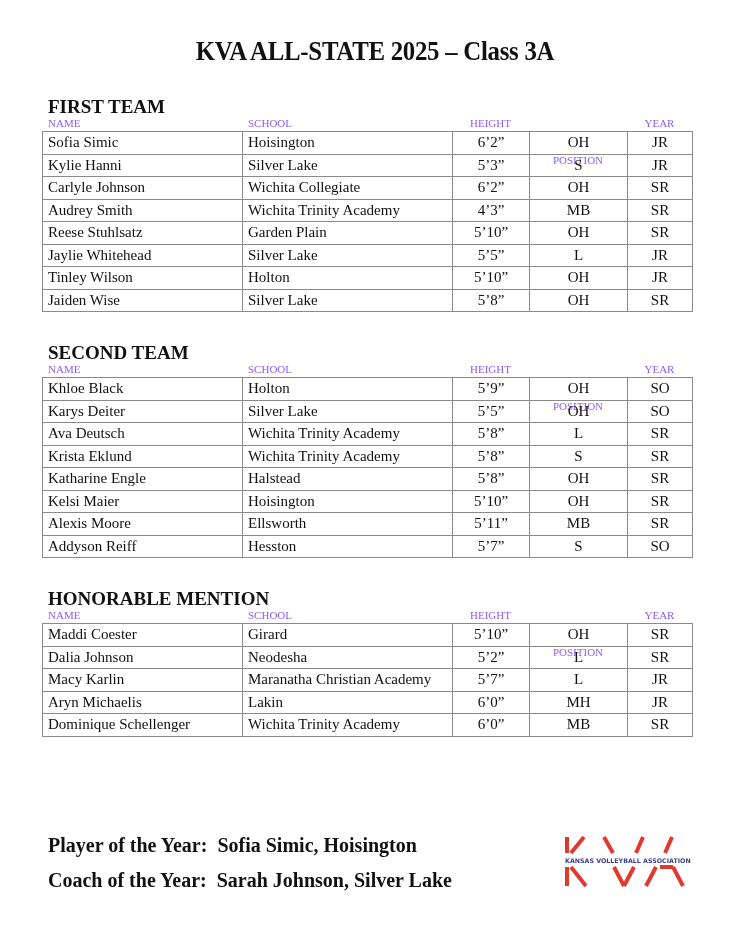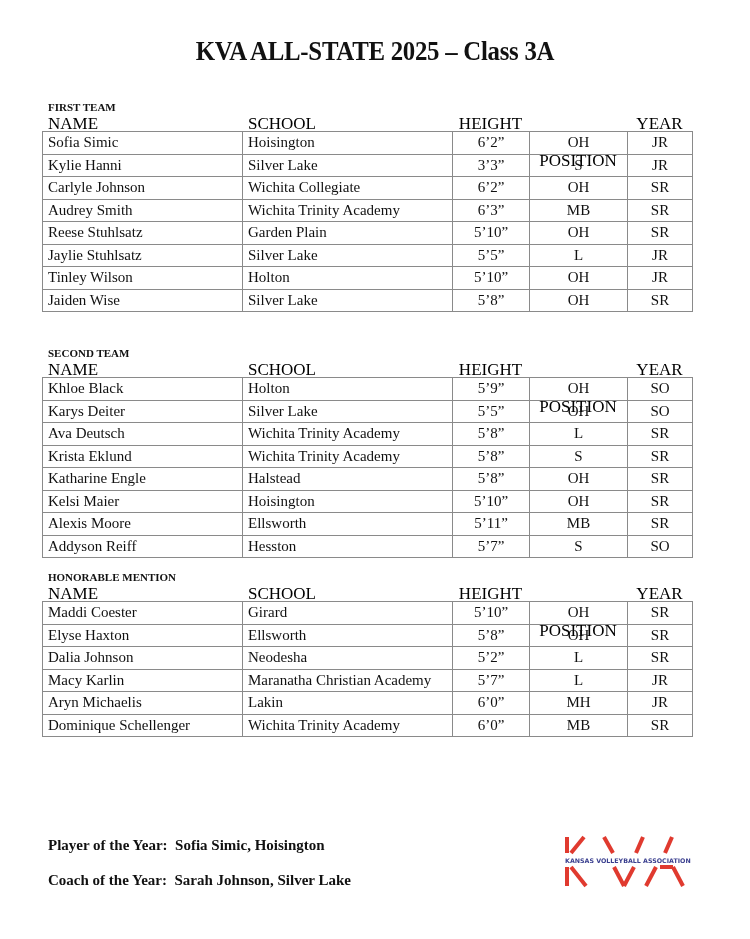--- a/index.html
+++ b/index.html
@@ -1,30 +1,30 @@
 <!DOCTYPE html>
 <html><head>
 <meta charset="utf-8">
 <style>
   html, body { margin:0; padding:0; background:#ffffff; }
   body { width:750px; height:939px; position:relative; overflow:hidden;
          font-family:"Liberation Serif", "DejaVu Serif", serif; color:#111; }
   .title { position:absolute; top:36px; left:0; width:750px; text-align:center;
            font-weight:bold; font-size:27px; letter-spacing:-0.3px; transform:scaleX(0.92); }
   .section { position:absolute; left:42px; width:650px; }
-  .sec-title { font-weight:bold; font-size:11px; height:18px; line-height:18px; margin-left:6px; }
-  .hdr { display:flex; font-size:17px; height:15px; line-height:15px; color:#000000; }
+  .sec-title { font-weight:bold; font-size:19px; height:18px; line-height:18px; margin-left:6px; }
+  .hdr { display:flex; font-size:11px; height:15px; line-height:15px; color:#8b5cf6; }
   .hdr div { box-sizing:border-box; }
   table { border-collapse:collapse; width:650px; table-layout:fixed; font-size:15px; }
   td { border:1.5px solid #8a8a8a; height:21.5px; padding:0 0 0 5px; line-height:21px; white-space:nowrap; }
   td.c { text-align:center; padding-left:0; }
   col.cn { width:200px; } col.cs { width:210px; } col.ch { width:77px; } col.cp { width:98px; } col.cy { width:65px; }
   .w-n { width:200px; padding-left:6px; } .w-s { width:210px; padding-left:6px; }
   .w-h { width:77px; text-align:center; } .w-p { width:98px; text-align:center;margin-top:37px; } .w-y { width:65px; text-align:center; }
-  .awards { position:absolute; left:48px; font-weight:bold; font-size:15px; }
+  .awards { position:absolute; left:48px; font-weight:bold; font-size:20px; }
   .awards .row { height:35px; line-height:20px; }
   .logo { position:absolute; left:560px; top:834px; width:140px; height:60px; }
 </style>
 </head>
 <body>
 
 <div class="title">KVA ALL-STATE 2025 – Class 3A</div>
 
 <div id="sections-root">
     <div class="section" style="top: 98px;">
@@ -48,47 +48,47 @@
           <tr>
       <td>Sofia Simic</td>
       <td>Hoisington</td>
       <td class="c">6’2”</td>
       <td class="c">OH</td>
       <td class="c">JR</td>
     </tr>
           <tr>
       <td>Kylie Hanni</td>
       <td>Silver Lake</td>
-      <td class="c">3’3”</td>
+      <td class="c">5’3”</td>
       <td class="c">S</td>
       <td class="c">JR</td>
     </tr>
           <tr>
       <td>Carlyle Johnson</td>
       <td>Wichita Collegiate</td>
       <td class="c">6’2”</td>
       <td class="c">OH</td>
       <td class="c">SR</td>
     </tr>
           <tr>
       <td>Audrey Smith</td>
       <td>Wichita Trinity Academy</td>
-      <td class="c">6’3”</td>
+      <td class="c">4’3”</td>
       <td class="c">MB</td>
       <td class="c">SR</td>
     </tr>
           <tr>
       <td>Reese Stuhlsatz</td>
       <td>Garden Plain</td>
       <td class="c">5’10”</td>
       <td class="c">OH</td>
       <td class="c">SR</td>
     </tr>
           <tr>
-      <td>Jaylie Stuhlsatz</td>
+      <td>Jaylie Whitehead</td>
       <td>Silver Lake</td>
       <td class="c">5’5”</td>
       <td class="c">L</td>
       <td class="c">JR</td>
     </tr>
           <tr>
       <td>Tinley Wilson</td>
       <td>Holton</td>
       <td class="c">5’10”</td>
       <td class="c">OH</td>
@@ -174,21 +174,21 @@
           <tr>
       <td>Addyson Reiff</td>
       <td>Hesston</td>
       <td class="c">5’7”</td>
       <td class="c">S</td>
       <td class="c">SO</td>
     </tr>
         </tbody>
       </table>
     </div>
-    <div class="section" style="top: 568px;">
+    <div class="section" style="top: 590px;">
       <div class="sec-title">HONORABLE MENTION</div>
   <div class="hdr">
     <div class="w-n">NAME</div>
     <div class="w-s">SCHOOL</div>
     <div class="w-h">HEIGHT</div>
     <div class="w-p">POSITION</div>
     <div class="w-y">YEAR</div>
   </div>
   <table>
     <colgroup>
@@ -200,27 +200,20 @@
         </colgroup>
         <tbody>
           <tr>
       <td>Maddi Coester</td>
       <td>Girard</td>
       <td class="c">5’10”</td>
       <td class="c">OH</td>
       <td class="c">SR</td>
     </tr>
           <tr>
-      <td>Elyse Haxton</td>
-      <td>Ellsworth</td>
-      <td class="c">5’8”</td>
-      <td class="c">OH</td>
-      <td class="c">SR</td>
-    </tr>
-          <tr>
       <td>Dalia Johnson</td>
       <td>Neodesha</td>
       <td class="c">5’2”</td>
       <td class="c">L</td>
       <td class="c">SR</td>
     </tr>
           <tr>
       <td>Macy Karlin</td>
       <td>Maranatha Christian Academy</td>
       <td class="c">5’7”</td>

